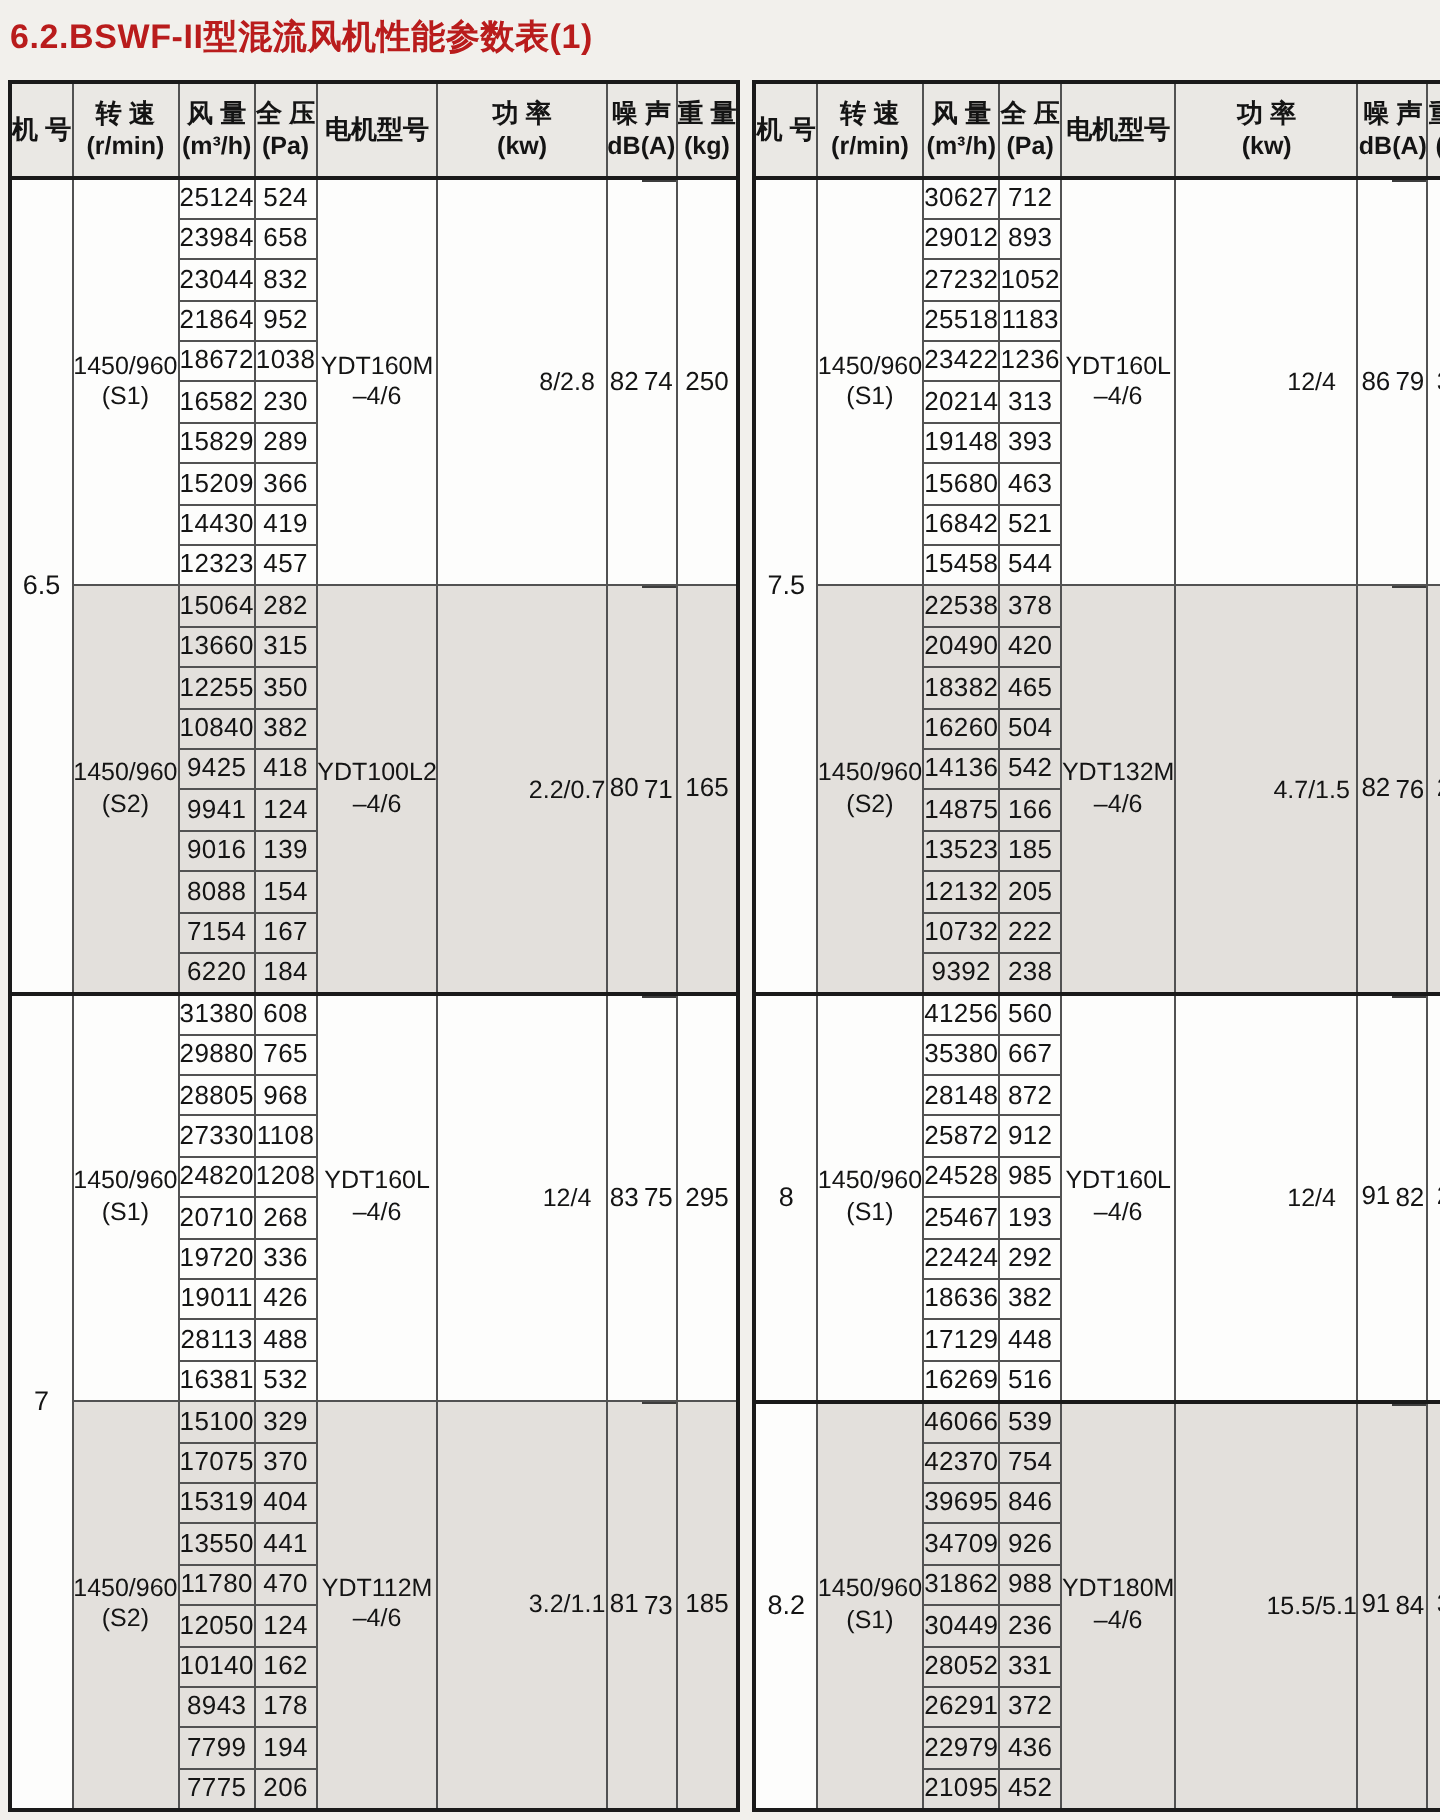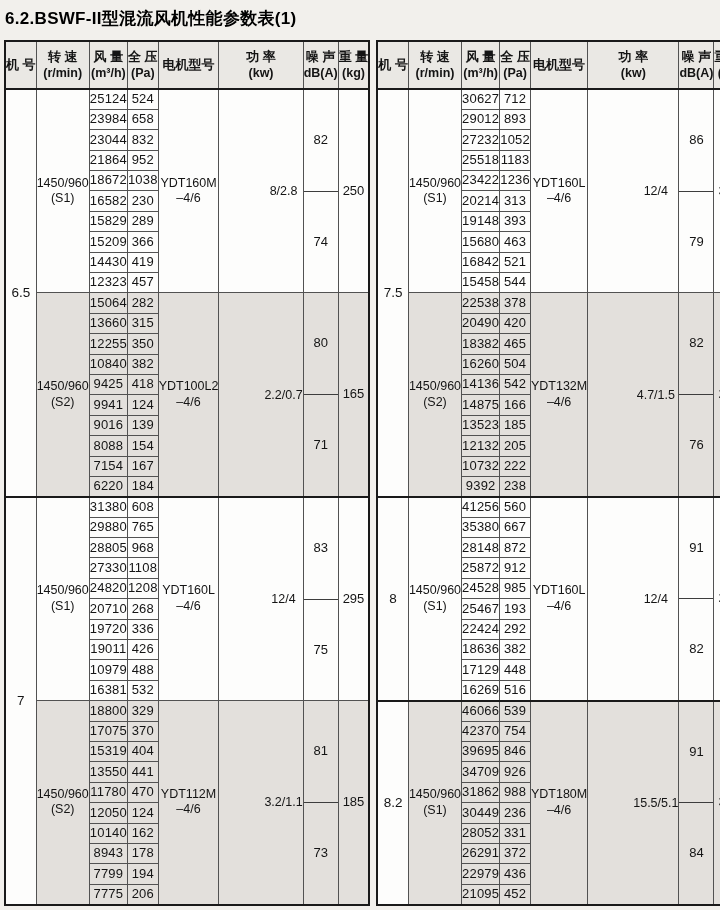--- a/index.html
+++ b/index.html
@@ -3,21 +3,21 @@
 <meta charset="utf-8">
 <style>
   html,body{margin:0;padding:0;}
   body{
     width:720px;height:910px;position:relative;overflow:hidden;
     background:#f2f0ec;color:#121212;
     font-family:"Liberation Sans",sans-serif;
   }
   .page-title{
     position:absolute;left:5px;top:7px;
-    font-size:17px;font-weight:bold;letter-spacing:.3px;color:#000000;text-align:right;
+    font-size:17px;font-weight:bold;letter-spacing:.3px;color:#b91c1c;text-align:right;
   }
   .tables-area{
     position:absolute;left:4px;top:40px;
     display:flex;gap:6px;align-items:flex-start;
   }
   table{
     border-collapse:collapse;table-layout:fixed;
     background:#fdfdfc;border:2px solid #1a1a1a;
   }
   th,td{
@@ -33,21 +33,21 @@
   thead th .hsub{font-weight:bold;font-size:12.5px;margin-top:1px;}
   tbody tr{height:20.4px;}
   tr.machine-start td{border-top:2px solid #1a1a1a;}
   td.shade{background:#e3e0dc;}
   td.size-cell{font-size:13.5px;background:#fdfdfc;}
   td.speed-cell,td.motor-cell{font-size:12.5px;}
   td.speed-cell div,td.motor-cell div{line-height:1.25;}
   td.num{font-size:13px;letter-spacing:.2px;}
   td.power-cell{font-size:12.5px;overflow:visible;padding-left:45px;}
   td.noise-cell{position:relative;}
-  .noise-abs{position:absolute;left:0;top:0;right:0;bottom:0;display:flex;flex-direction:column;}
+  .noise-abs{position:absolute;left:0;top:0;right:0;bottom:0;display:flex;flex-direction:row;}
   .noise-half{flex:1;display:flex;align-items:center;justify-content:center;font-size:13px;}
   .noise-half.lo{border-top:1px solid #3d3d3d;}
   td.weight-cell{font-size:13px;}
 </style>
 </head>
 <body>
 
 <div class="page-title">6.2.BSWF-II型混流风机性能参数表(1)</div>
 <div class="tables-area">
     <table class="t-left">
@@ -252,33 +252,33 @@
         </tr>
         <tr>
           <td class="num">19720</td>
           <td class="num">336</td>
         </tr>
         <tr>
           <td class="num">19011</td>
           <td class="num">426</td>
         </tr>
         <tr>
-          <td class="num">10979</td>
+          <td class="num">28113</td>
           <td class="num">488</td>
         </tr>
         <tr>
           <td class="num">16381</td>
           <td class="num">532</td>
         </tr>
         <tr>
           <td class="speed-cell shade" rowspan="10">
             <div>1450/960</div>
             <div>(S2)</div>
           </td>
-          <td class="num shade">18800</td>
+          <td class="num shade">15100</td>
           <td class="num shade">329</td>
           <td class="motor-cell shade" rowspan="10">
             <div>YDT112M</div>
             <div>–4/6</div>
           </td>
           <td class="power-cell shade" rowspan="10">3.2/1.1</td>
           <td class="noise-cell shade" rowspan="10">
             <div class="noise-abs">
               <div class="noise-half hi">81</div>
               <div class="noise-half lo">73</div>

